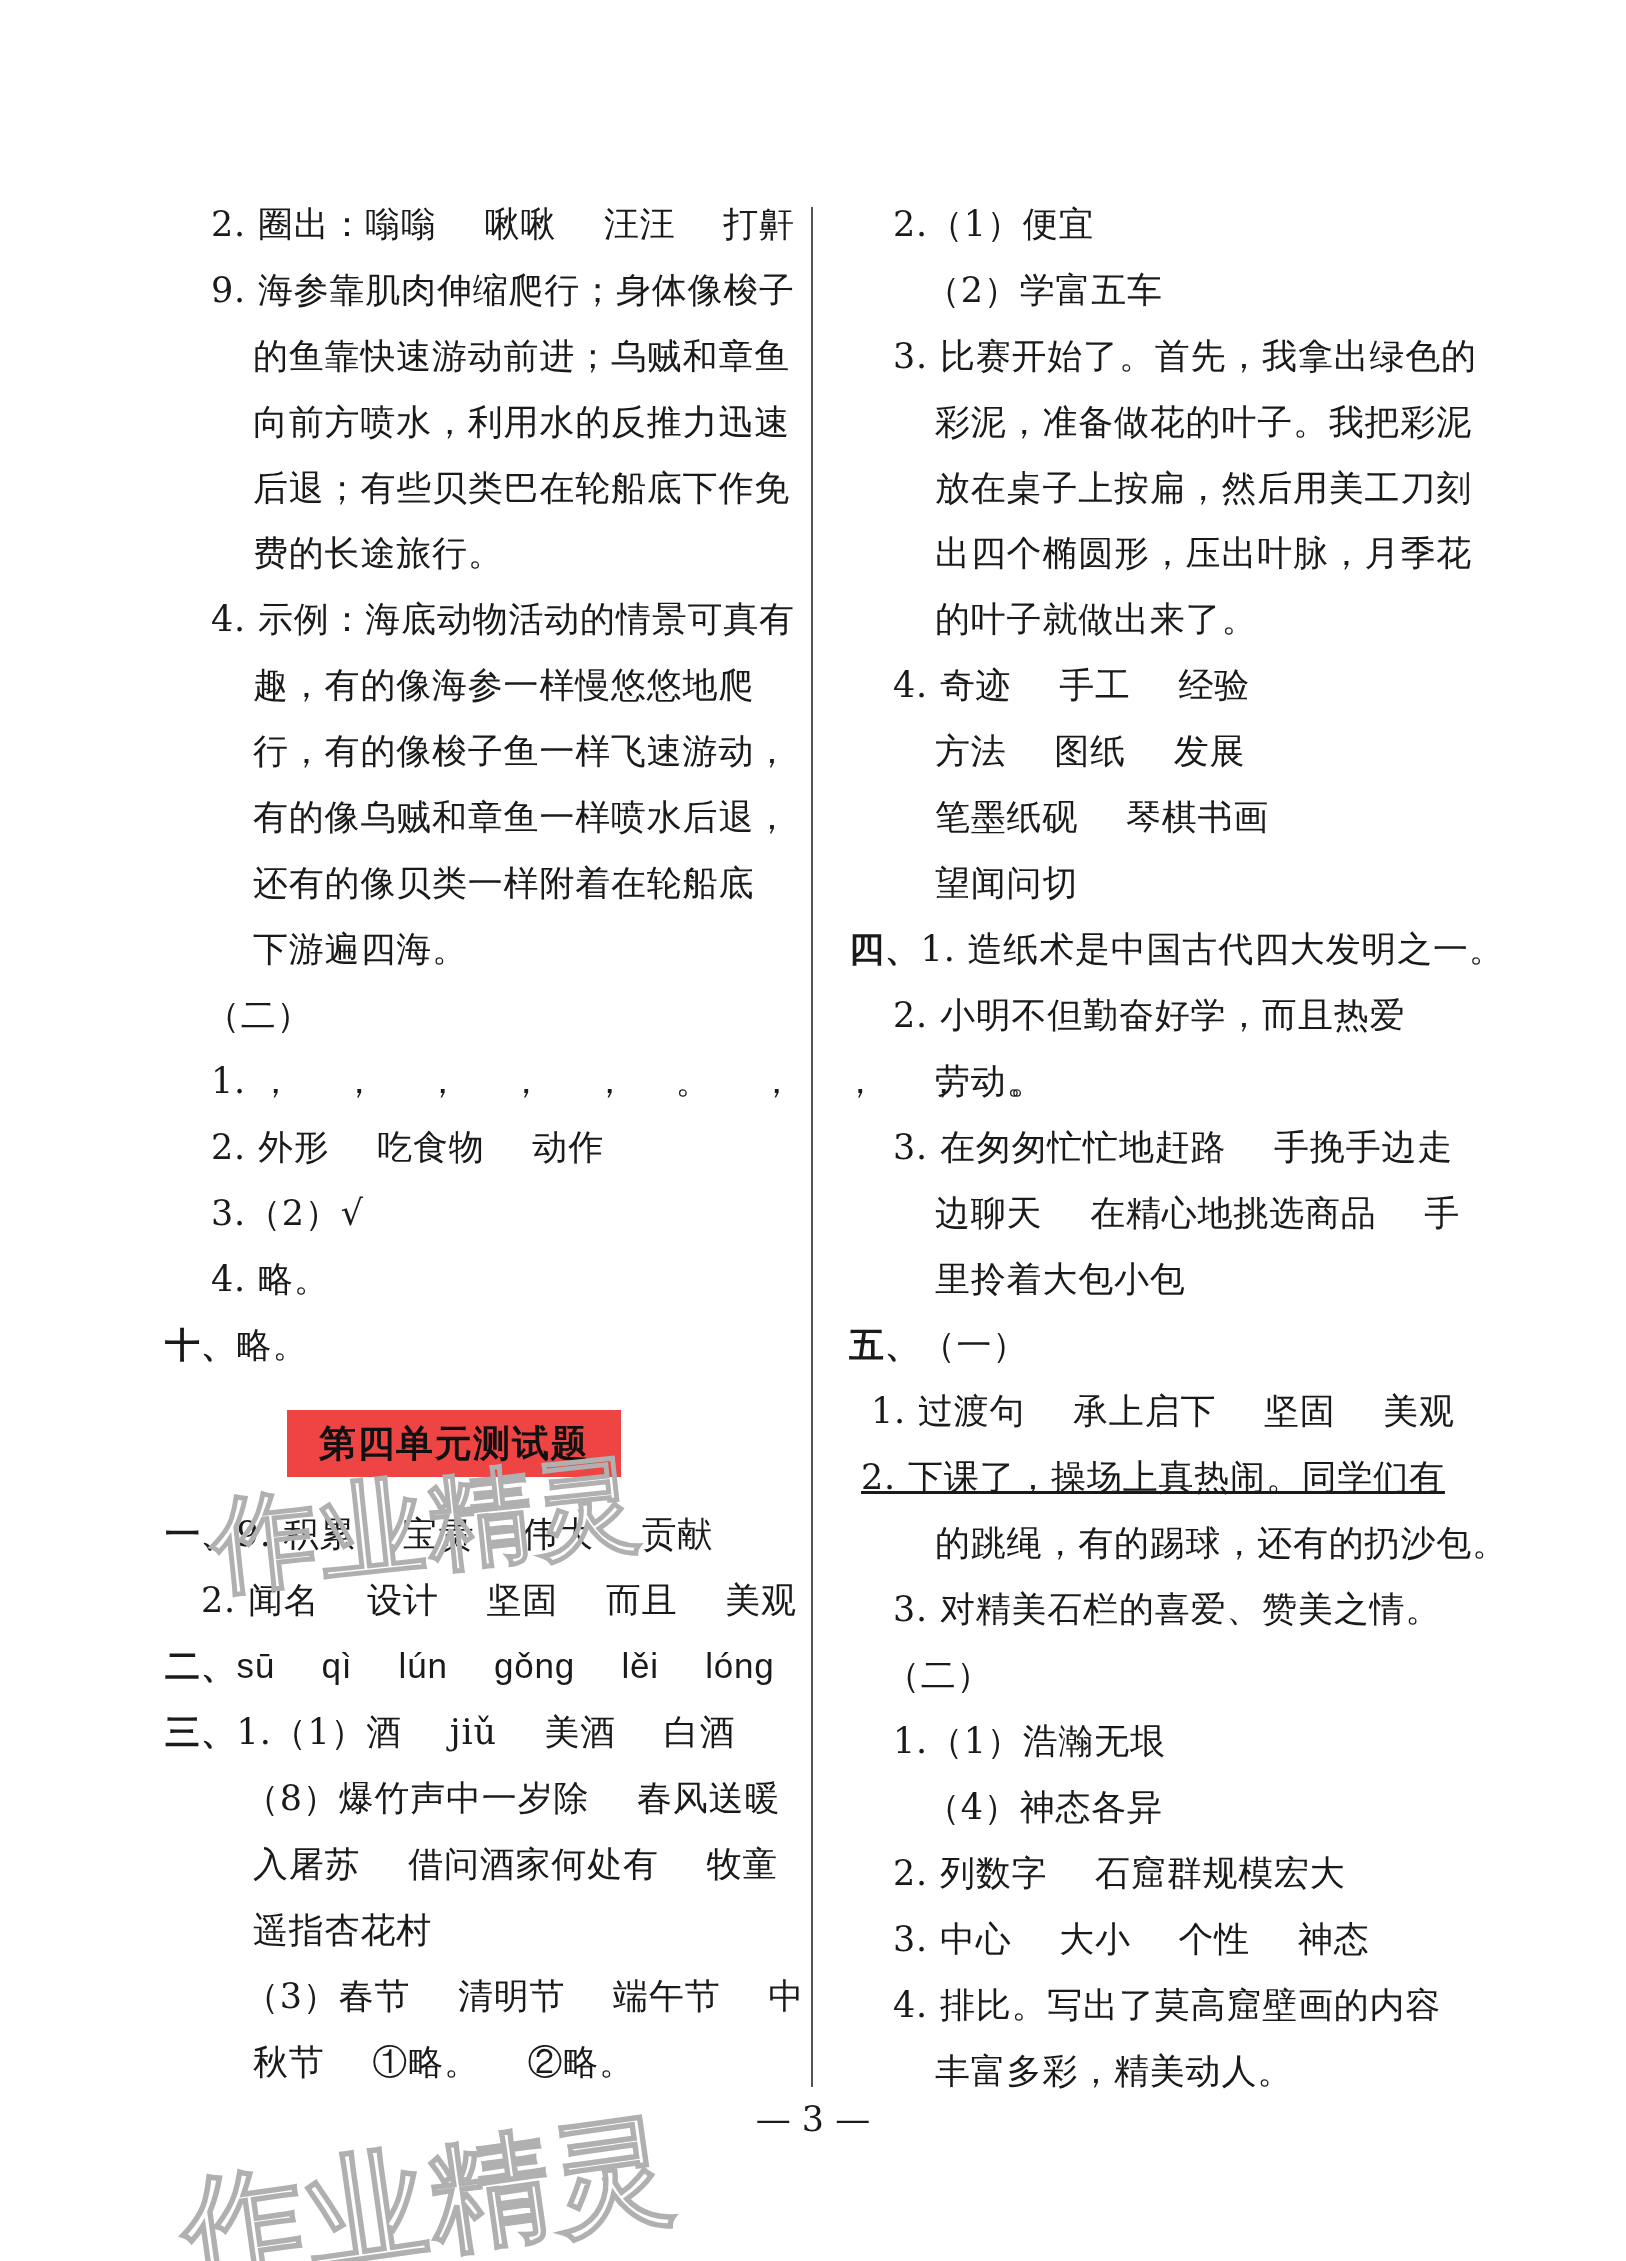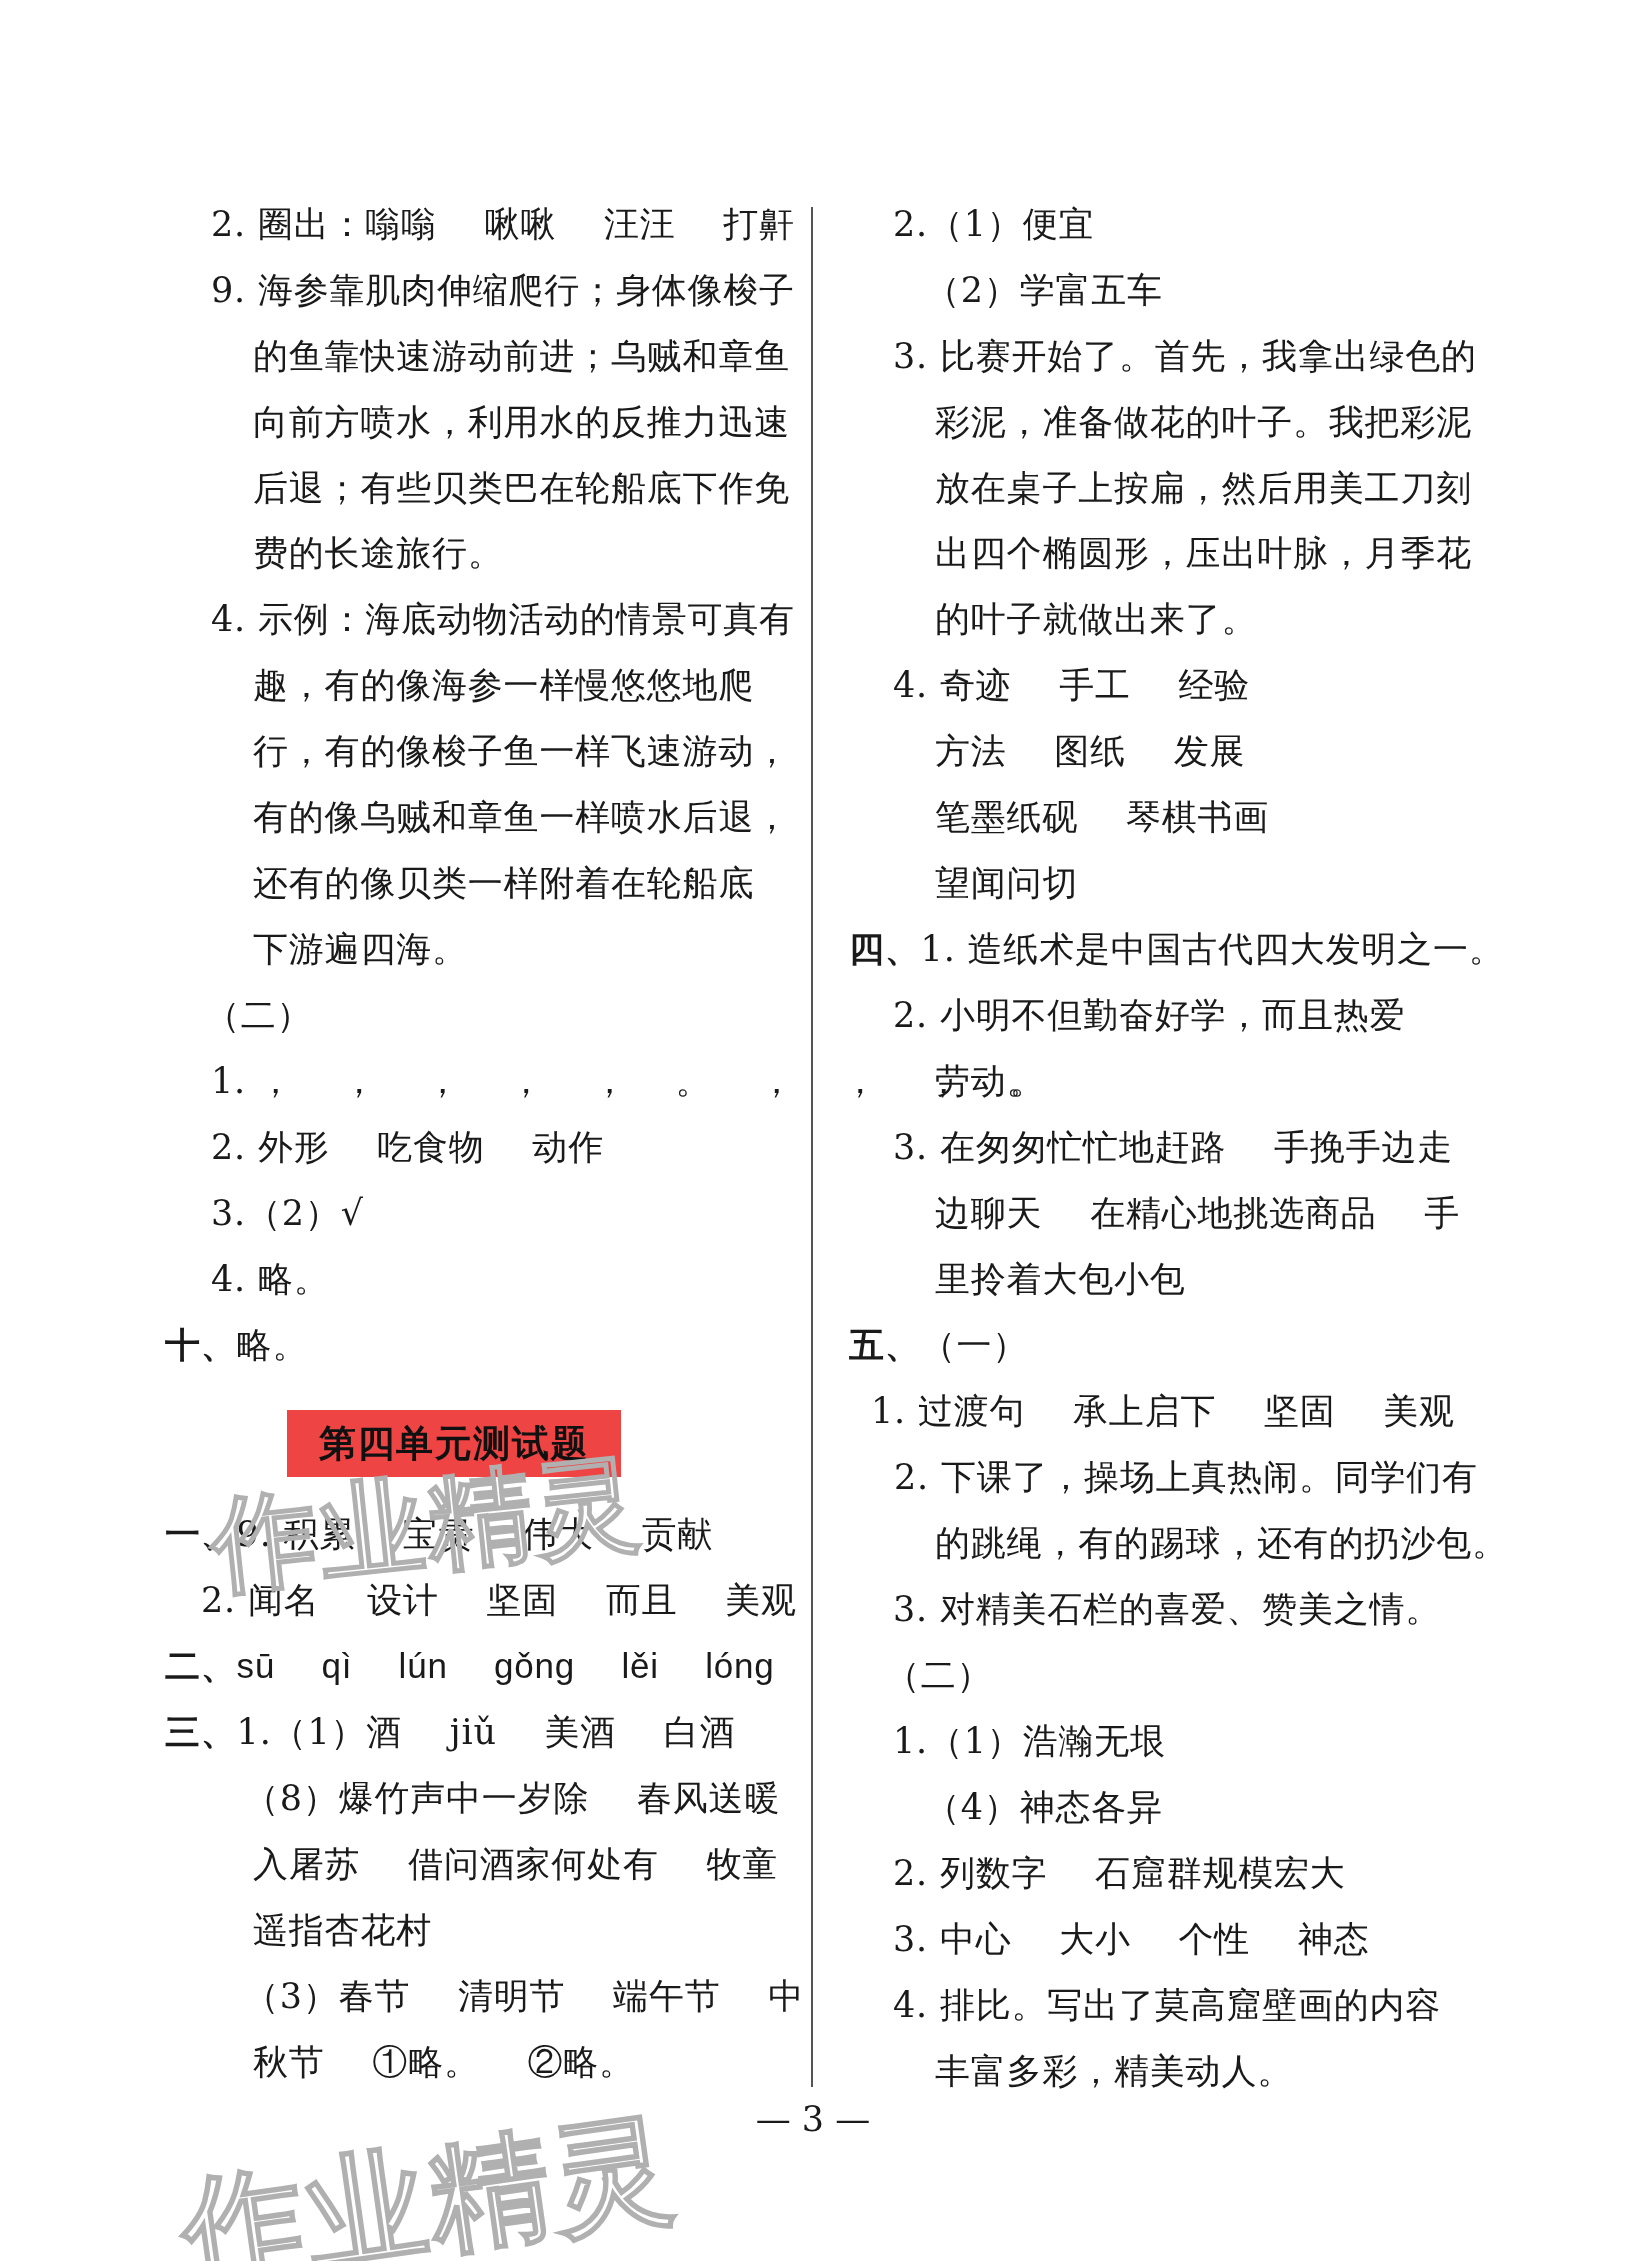--- a/index.html
+++ b/index.html
@@ -84,21 +84,21 @@
       <div class="line" style="left: 893px; top: 661px;">4. 奇迹　 手工　 经验</div>
       <div class="line" style="left: 935px; top: 727px;">方法　 图纸　 发展</div>
       <div class="line" style="left: 935px; top: 793px;">笔墨纸砚　 琴棋书画</div>
       <div class="line" style="left: 935px; top: 859px;">望闻问切</div>
       <div class="line" style="left: 893px; top: 991px;">2. 小明不但勤奋好学，而且热爱</div>
       <div class="line" style="left: 935px; top: 1057px;">劳动。</div>
       <div class="line" style="left: 893px; top: 1123px;">3. 在匆匆忙忙地赶路　 手挽手边走</div>
       <div class="line" style="left: 935px; top: 1189px;">边聊天　 在精心地挑选商品　 手</div>
       <div class="line" style="left: 935px; top: 1255px;">里拎着大包小包</div>
       <div class="line" style="left: 871px; top: 1387px;">1. 过渡句　 承上启下　 坚固　 美观</div>
-      <div class="line" style="left: 894px; top: 1453px;">2. 下课了，操场上真热闹。同学们有</div>
+      <div class="line" style="left: 861px; top: 1453px; text-decoration: underline;">2. 下课了，操场上真热闹。同学们有</div>
       <div class="line" style="left: 935px; top: 1519px;">的跳绳，有的踢球，还有的扔沙包。</div>
       <div class="line" style="left: 893px; top: 1585px;">3. 对精美石栏的喜爱、赞美之情。</div>
       <div class="line" style="left: 885px; top: 1651px;">（二）</div>
       <div class="line" style="left: 893px; top: 1717px;">1.（1）浩瀚无垠</div>
       <div class="line" style="left: 925px; top: 1783px;">（4）神态各异</div>
       <div class="line" style="left: 893px; top: 1849px;">2. 列数字　 石窟群规模宏大</div>
       <div class="line" style="left: 893px; top: 1915px;">3. 中心　 大小　 个性　 神态</div>
       <div class="line" style="left: 893px; top: 1981px;">4. 排比。写出了莫高窟壁画的内容</div>
       <div class="line" style="left: 935px; top: 2047px;">丰富多彩，精美动人。</div>
       <div class="line" style="left: 849px; top: 925px;"><span class="bold">四、</span><span>1. 造纸术是中国古代四大发明之一。</span></div>

